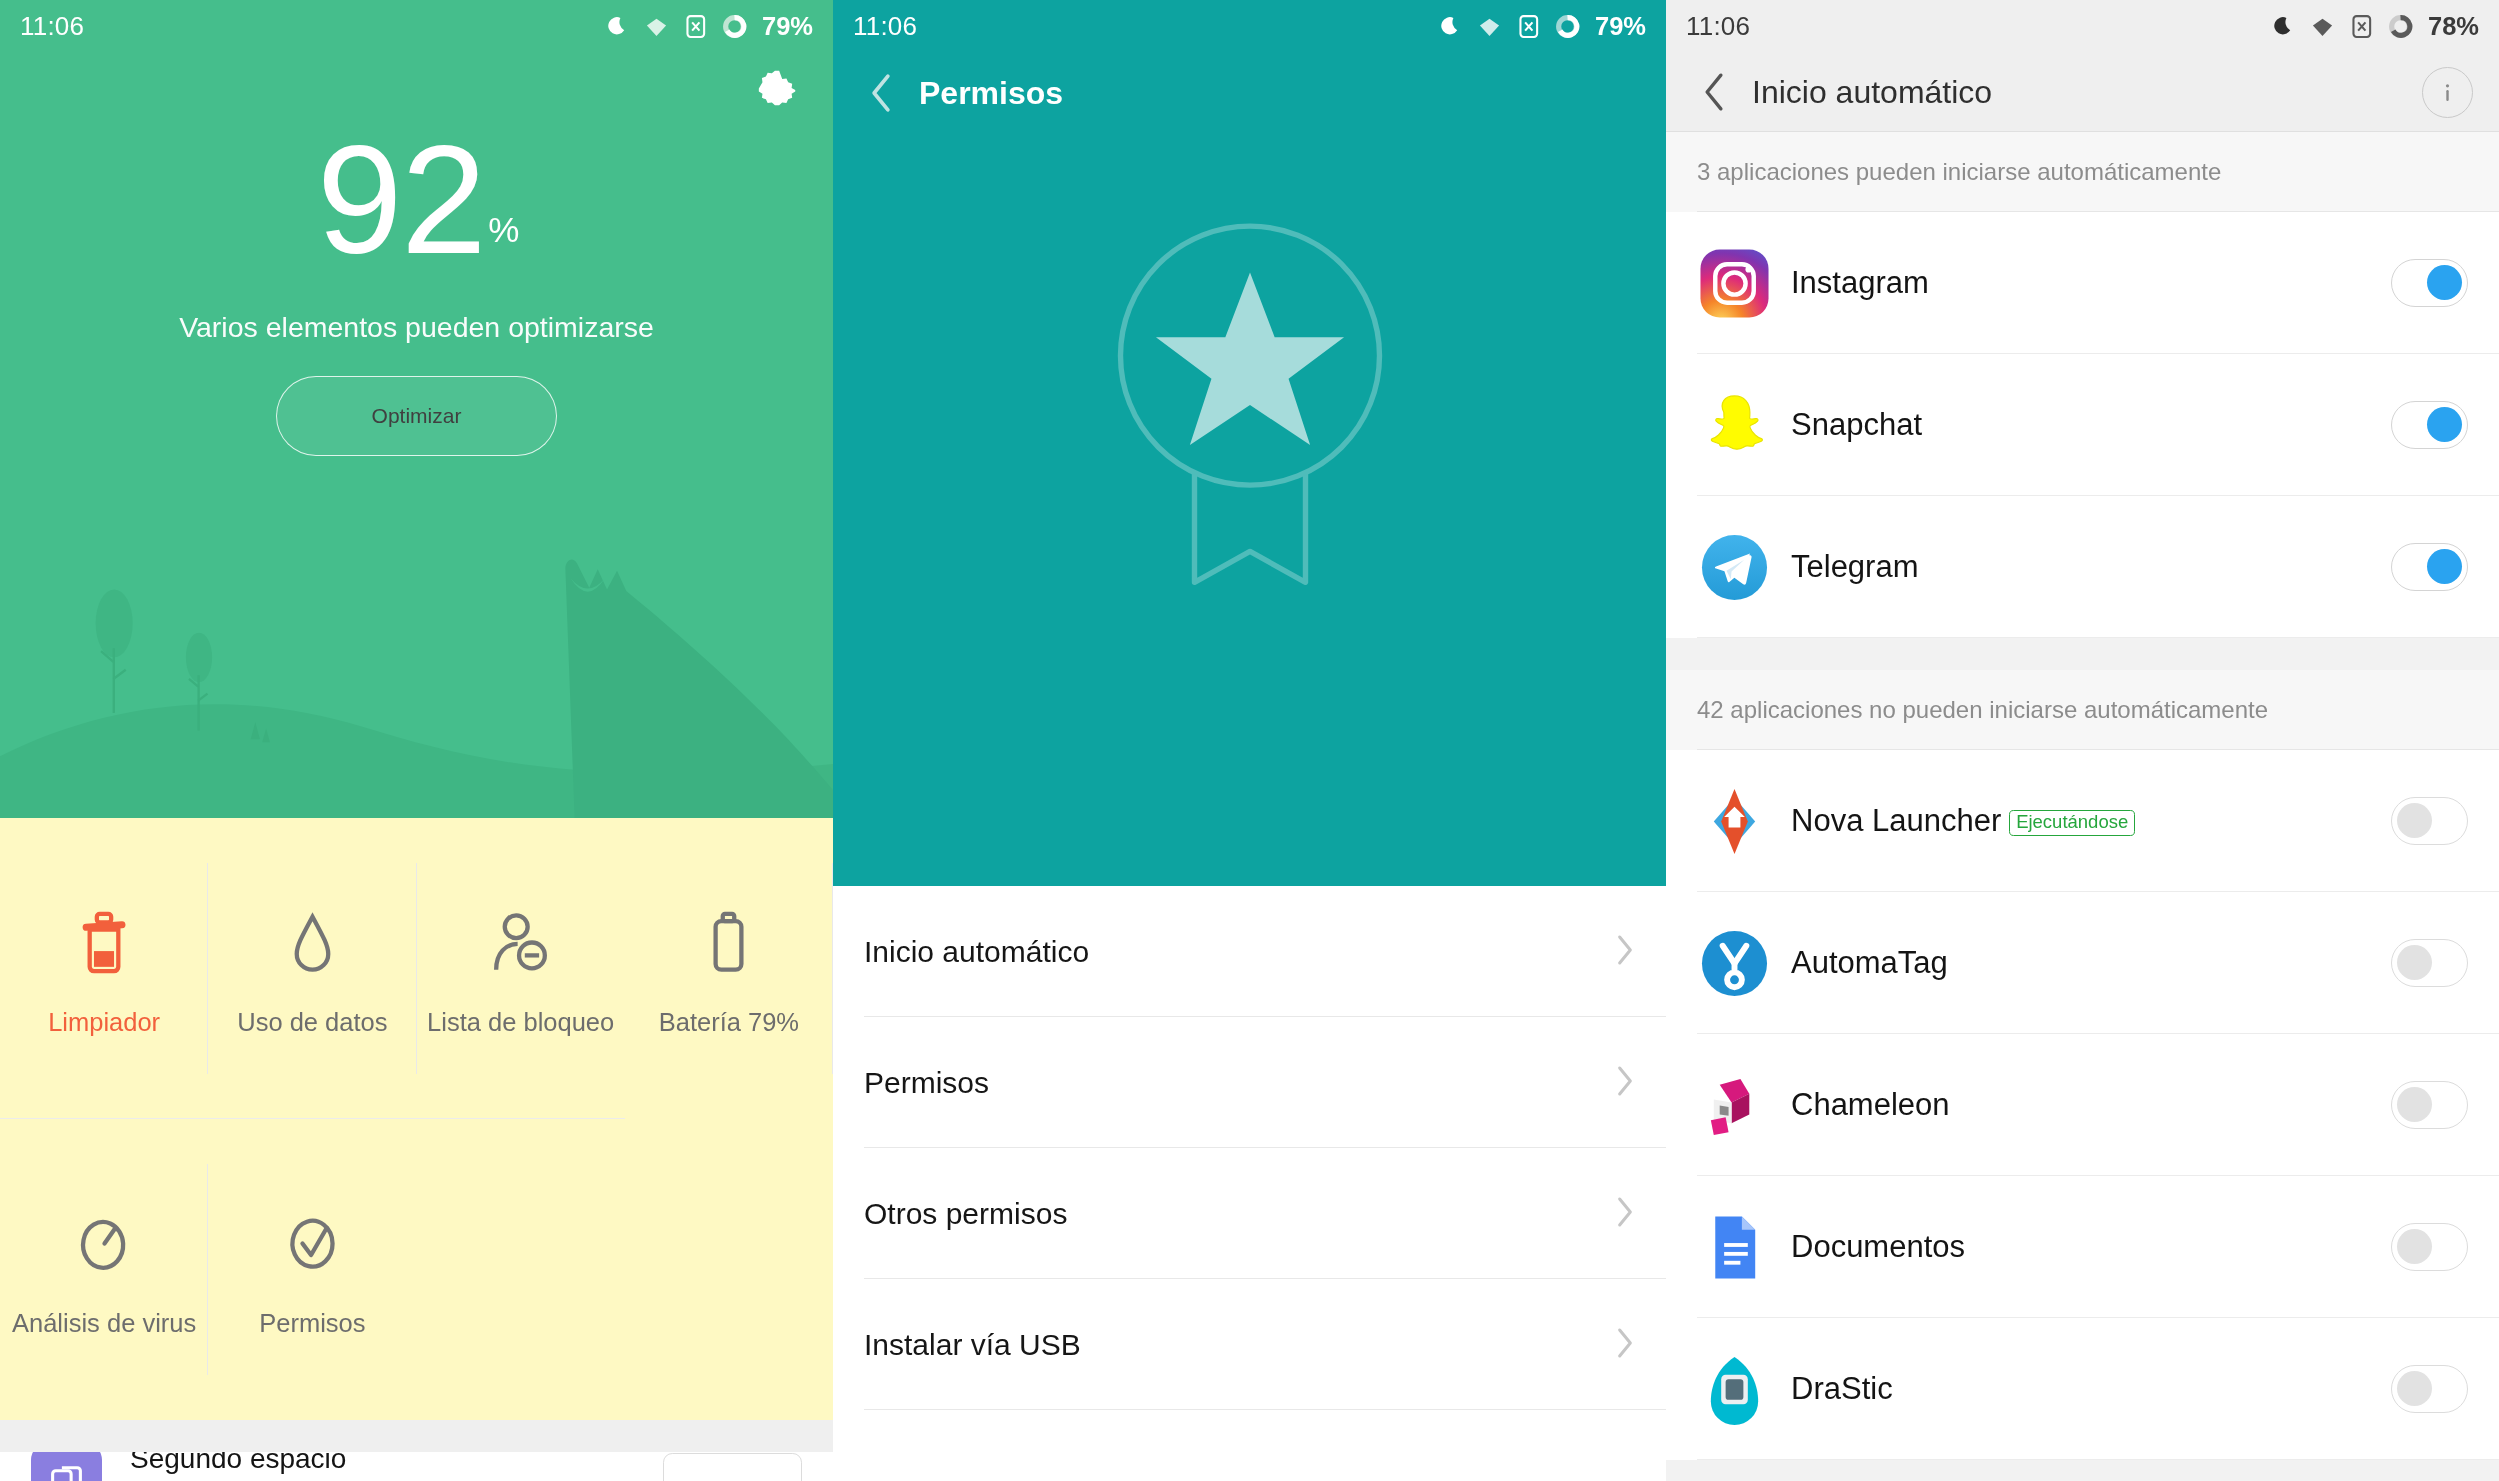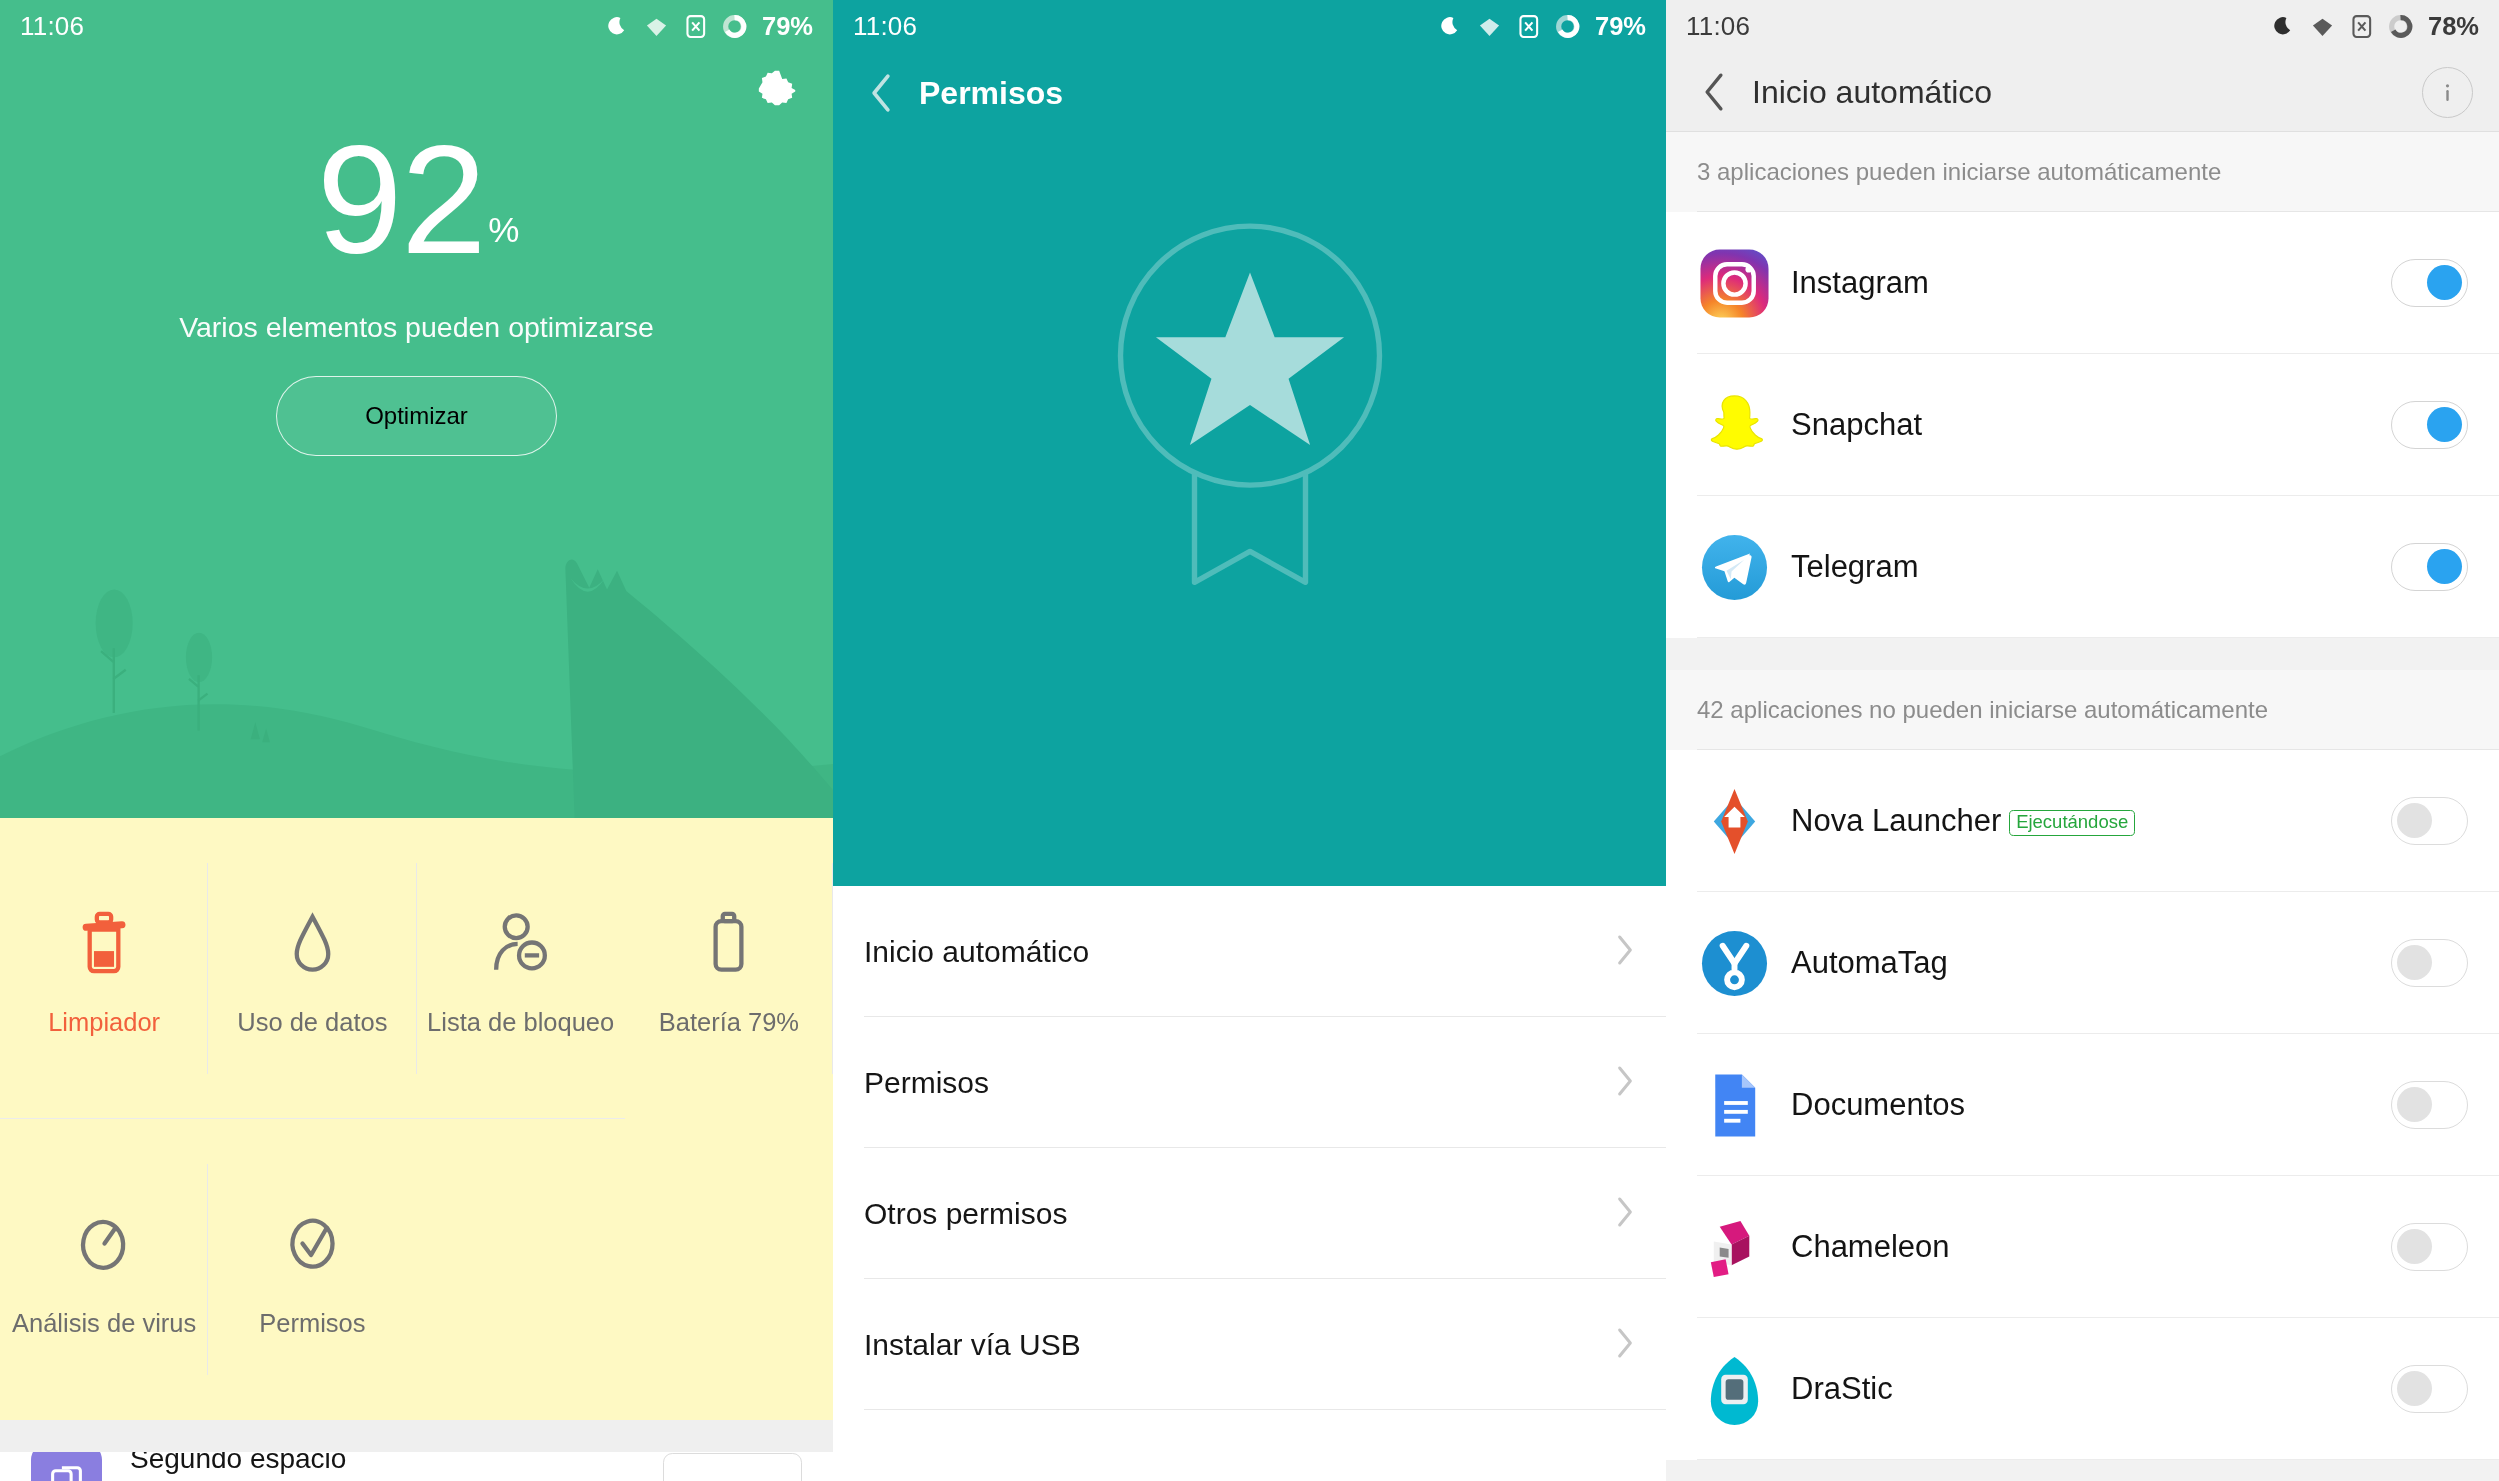--- a/index.html
+++ b/index.html
@@ -39,21 +39,21 @@
   .score-num{
     font-size:154px; line-height:1; font-weight:300; letter-spacing:-1.5px;
     display:inline-block; position:relative;
   }
   .score-pct{ font-size:35px; font-weight:300; position:relative; top:-10.8px; left:3.1px; }
   .score-sub{
     margin-top:34px; font-size:28.5px; font-weight:400; color:#ffffff; opacity:.97;
   }
   .optimize-btn{
     margin:32px auto 18px; width:281px; height:80px; border:1.5px solid rgba(255,255,255,.82);
-    border-radius:43px; color:#000000; font-size:24px;
+    border-radius:43px; color:#404040; font-size:21px;
     display:flex; align-items:center; justify-content:center; cursor:pointer;
     background:rgba(255,255,255,.06);
   }
   .scenery{ position:absolute; bottom:0; left:0; width:833px; height:363px; }
 
   
   .tool-grid{
     position:absolute; top:818px; left:0; width:833px; height:602px;
     display:grid; grid-template-columns:repeat(4,1fr); grid-template-rows:repeat(2,301px);
     background:#fef9c3;
@@ -499,52 +499,52 @@
         </span>
         <span class="app-name">AutomaTag</span>
         <span class="toggle">
             <span class="knob"></span>
           </span>
       </div>
 
       <div class="app-row">
         <span class="app-icon">
           <svg width="71" height="71" viewBox="0 0 48 48">
+            <path d="M14 10 L28 6 L34 16 L22 22 Z" fill="#d6197d"></path>
+            <path d="M22 22 L34 16 L34 30 L22 36 Z" fill="#a8125f"></path>
+            <path d="M10 20 L22 22 L22 36 L10 34 Z" fill="#f0f0f0"></path>
+            <path d="M14 24 L20 25 L20 31 L14 30 Z" fill="#8a8a8a"></path>
+            <path d="M8 34 L18 32 L20 42 L10 44 Z" fill="#e21d84"></path>
+          </svg>
+        </span>
+        <span class="app-name">Chameleon</span>
+        <span class="toggle">
+            <span class="knob"></span>
+          </span>
+      </div>
+
+      <div class="app-row">
+        <span class="app-icon">
+          <svg width="71" height="71" viewBox="0 0 48 48">
             <path d="M11 3 h18 l9 9 v33 H11 Z" fill="#4285f4"></path>
             <path d="M29 3 l9 9 h-9 Z" fill="#a7c6fb"></path>
             <rect x="17" y="21" width="16" height="2.6" fill="#ffffff"></rect>
             <rect x="17" y="27" width="16" height="2.6" fill="#ffffff"></rect>
             <rect x="17" y="33" width="11" height="2.6" fill="#ffffff"></rect>
           </svg>
         </span>
         <span class="app-name">Documentos</span>
         <span class="toggle">
             <span class="knob"></span>
           </span>
       </div>
 
       <div class="app-row">
         <span class="app-icon">
           <svg width="71" height="71" viewBox="0 0 48 48">
-            <path d="M14 10 L28 6 L34 16 L22 22 Z" fill="#d6197d"></path>
-            <path d="M22 22 L34 16 L34 30 L22 36 Z" fill="#a8125f"></path>
-            <path d="M10 20 L22 22 L22 36 L10 34 Z" fill="#f0f0f0"></path>
-            <path d="M14 24 L20 25 L20 31 L14 30 Z" fill="#8a8a8a"></path>
-            <path d="M8 34 L18 32 L20 42 L10 44 Z" fill="#e21d84"></path>
-          </svg>
-        </span>
-        <span class="app-name">Chameleon</span>
-        <span class="toggle">
-            <span class="knob"></span>
-          </span>
-      </div>
-
-      <div class="app-row">
-        <span class="app-icon">
-          <svg width="71" height="71" viewBox="0 0 48 48">
             <path d="M24 2 C36 10 40 22 40 32 a16 16 0 0 1-32 0 C8 22 12 10 24 2 Z" fill="#00b9d1"></path>
             <rect x="15" y="14" width="18" height="20" rx="3" fill="#eceff1"></rect>
             <rect x="18" y="17" width="12" height="14" rx="2" fill="#546e7a"></rect>
           </svg>
         </span>
         <span class="app-name">DraStic</span>
         <span class="toggle">
             <span class="knob"></span>
           </span>
       </div>

